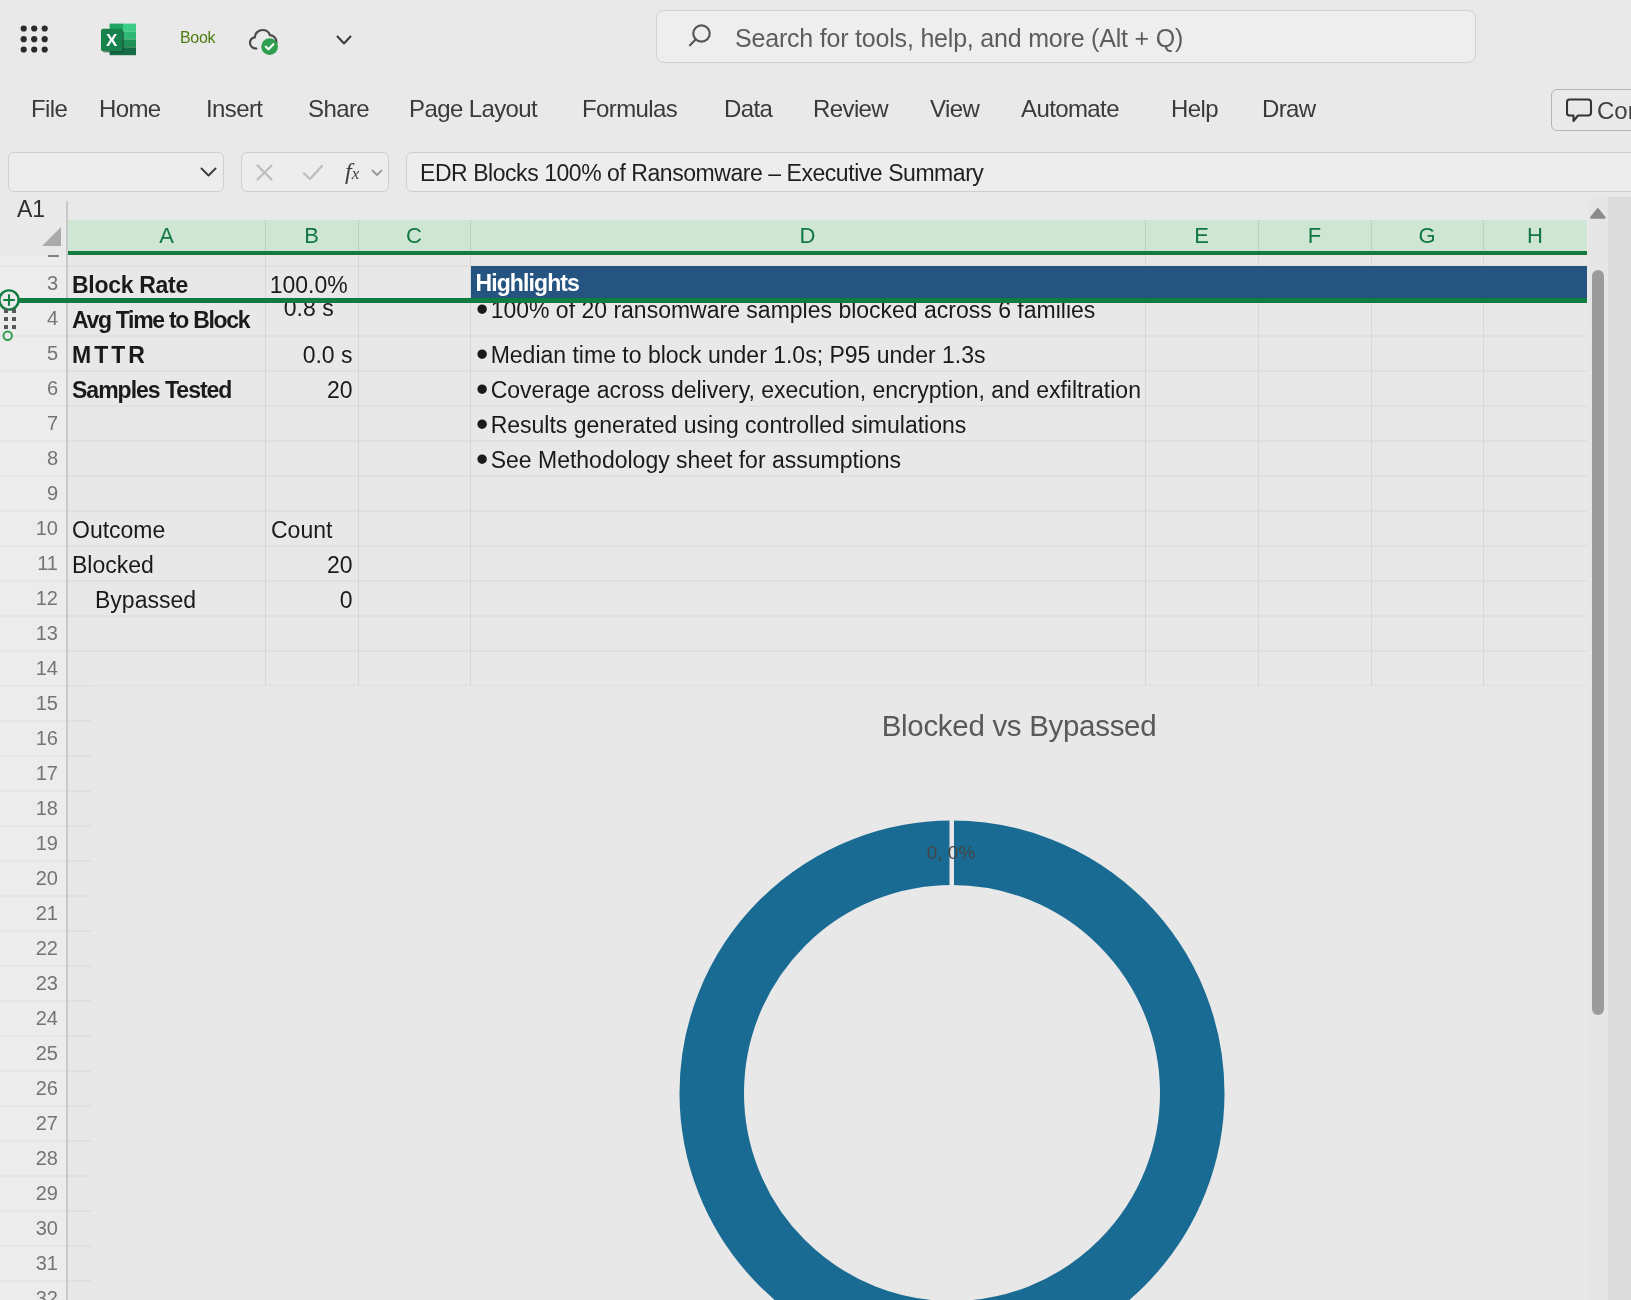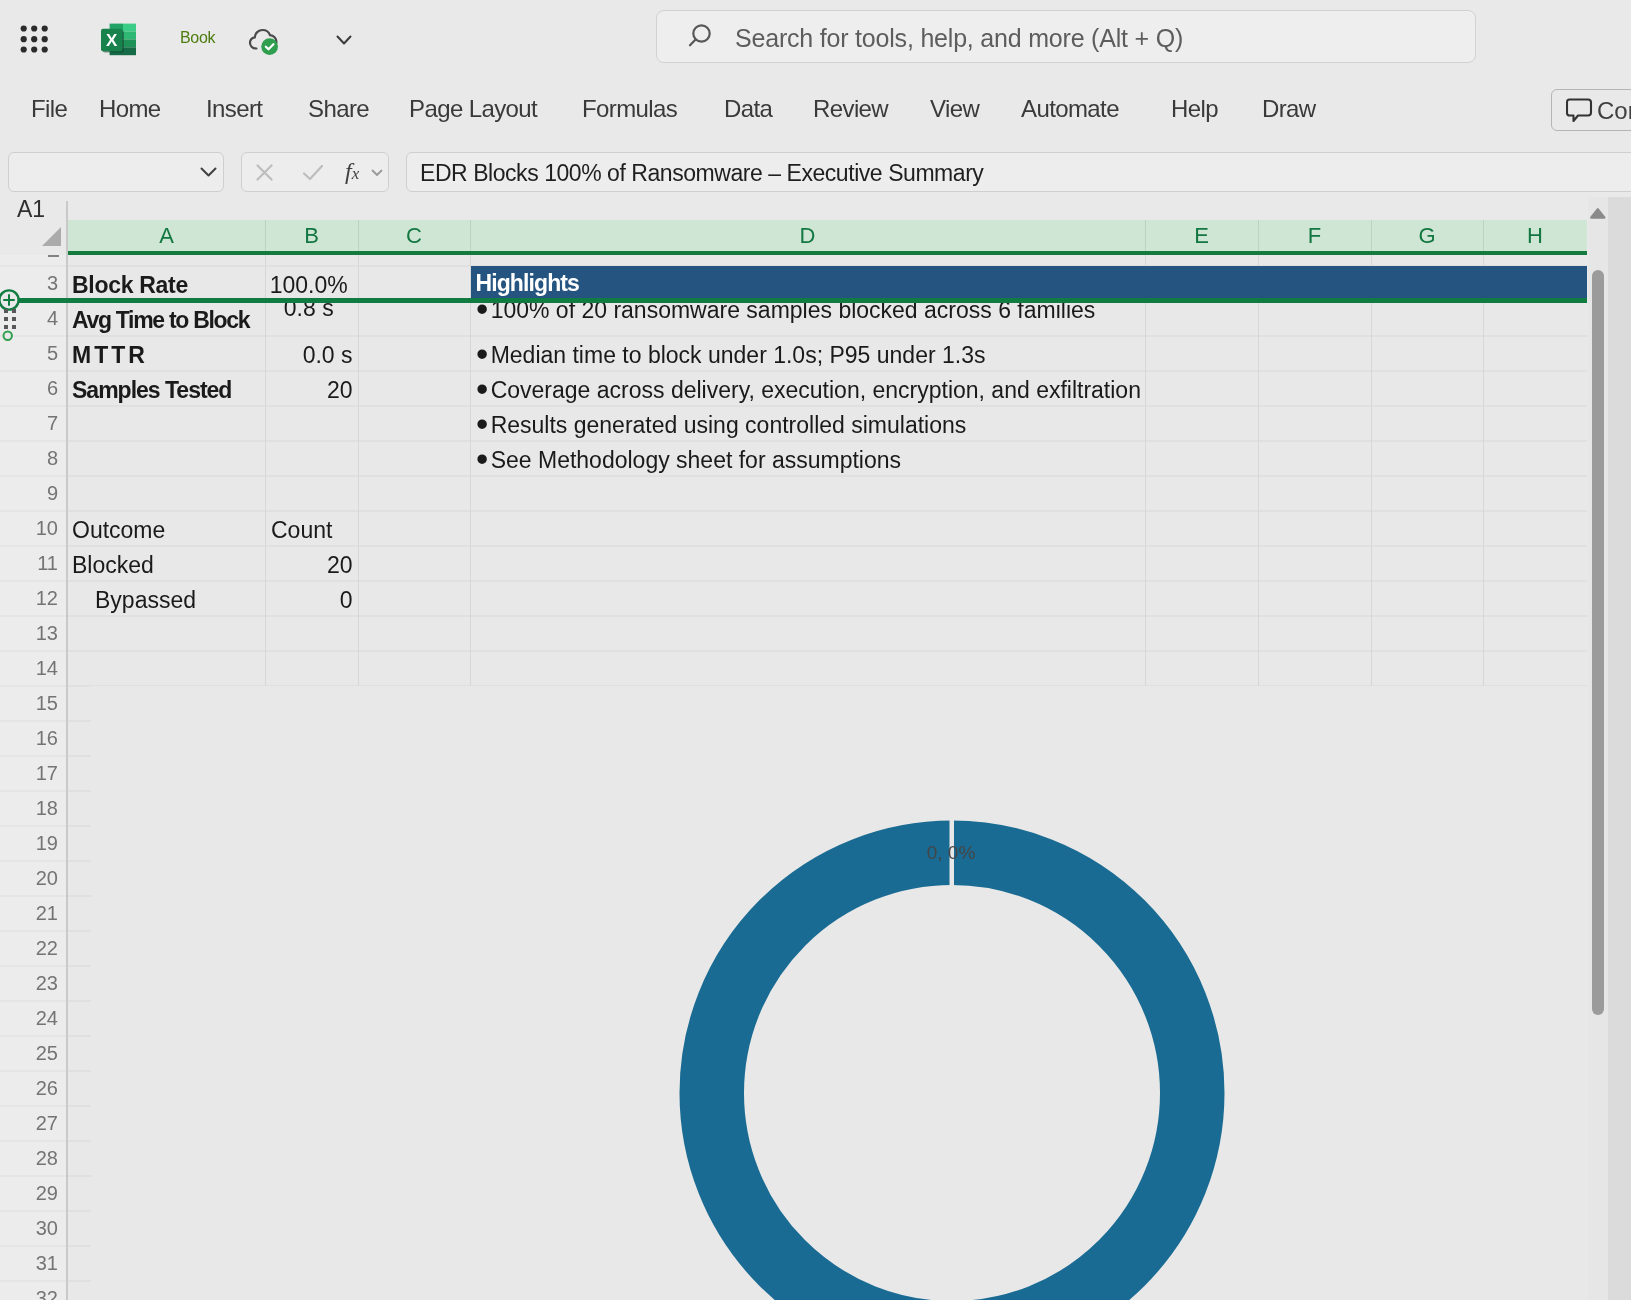--- a/index.html
+++ b/index.html
@@ -207,20 +207,21 @@
     <div class="dot" style="left:11.6px;top:111.8px;"></div>
     <div class="dot" style="left:3.6px;top:119.8px;"></div>
     <div class="dot" style="left:11.6px;top:119.8px;"></div>
     <div class="dot" style="left:3.6px;top:127.8px;"></div>
     <div class="dot" style="left:11.6px;top:127.8px;"></div>
     <svg class="abs" style="left:2px;top:132.8px;" width="12" height="12" viewBox="0 0 12 12">
       <circle cx="5.7" cy="5.7" r="4.2" fill="#e9e9e9" stroke="#2f9e4f" stroke-width="2"></circle>
     </svg>
 
     <div class="abs" style="left:91px;top:489px;width:1496px;height:614px;background:#e8e8e8;"></div>
+    <div class="abs" style="left:669px;top:514px;width:700px;text-align:center;font-size:29.5px;color:#595959;line-height:29.5px;letter-spacing:-0.3px;">Blocked vs Bypassed</div>
     <svg class="abs" style="left:664px;top:608px;" width="576" height="495" viewBox="0 0 576 495">
       <circle cx="288" cy="288" r="240.25" fill="none" stroke="#1a6b93" stroke-width="64.5"></circle>
       <rect x="285.5" y="15" width="4.5" height="66" fill="#e8e8e8"></rect>
     </svg>
     <div class="abs" style="left:891px;top:646px;width:120px;text-align:center;font-size:19px;color:#454545;line-height:19px;">0, 0%</div>
 
     <div class="abs" style="left:1588px;top:0px;width:20px;height:1103px;background:#e6e6e6;"></div>
     <svg class="abs" style="left:1589.7px;top:11px;" width="16" height="11" viewBox="0 0 16 11">
       <polygon points="7.8,1.5 14.2,9.5 1.4,9.5" fill="#8a8a8a" stroke="#8a8a8a" stroke-width="2.6" stroke-linejoin="round"></polygon>
     </svg>

